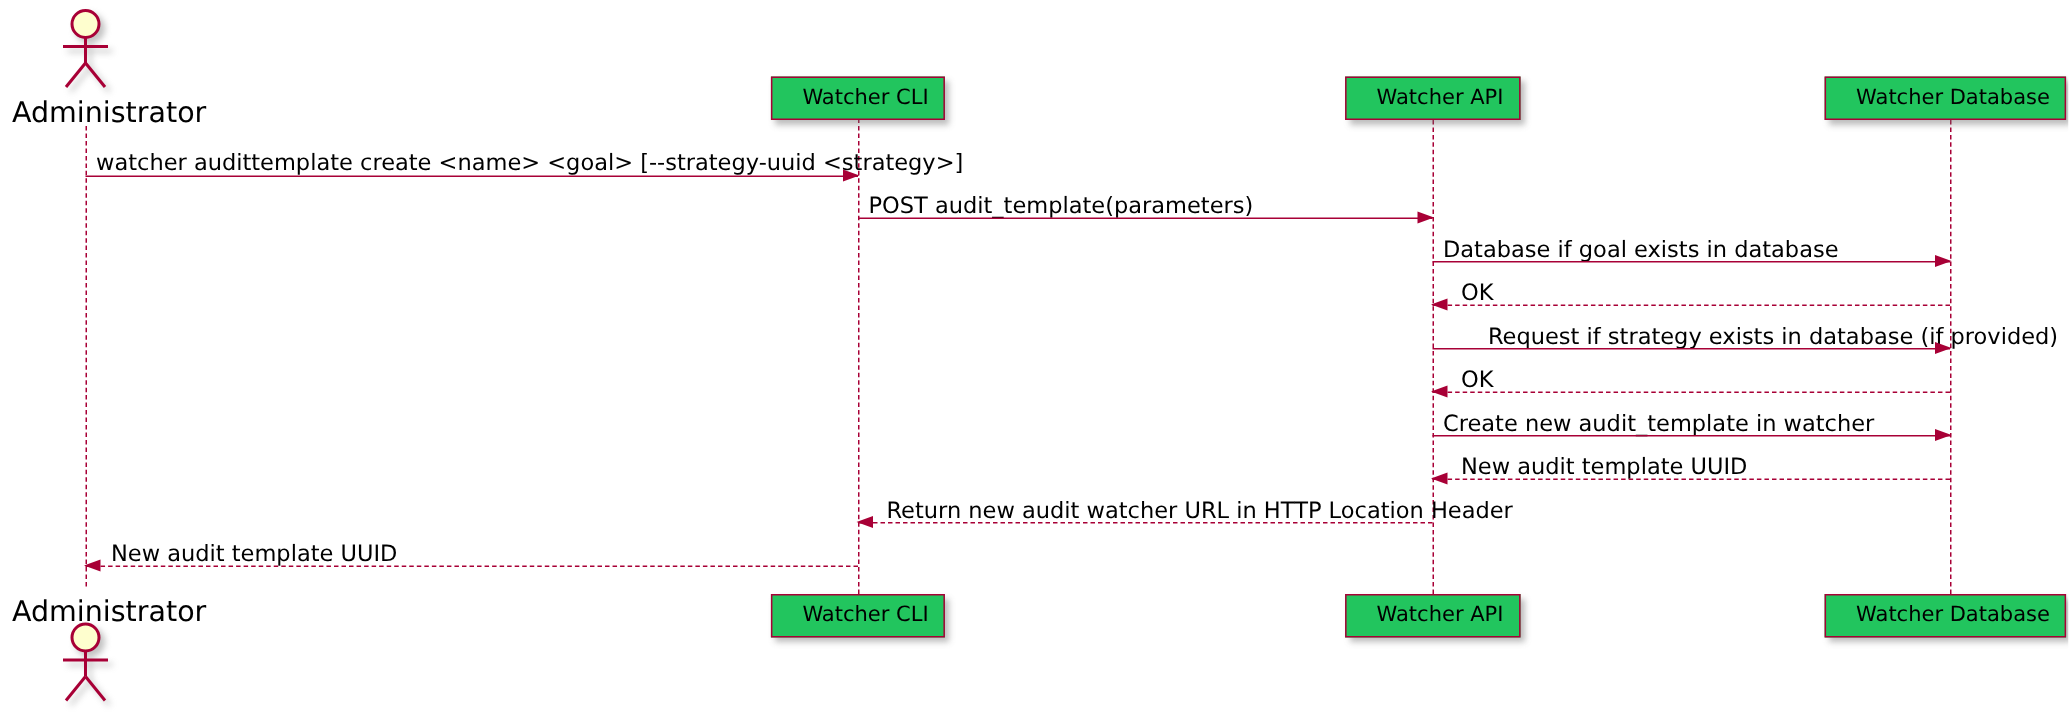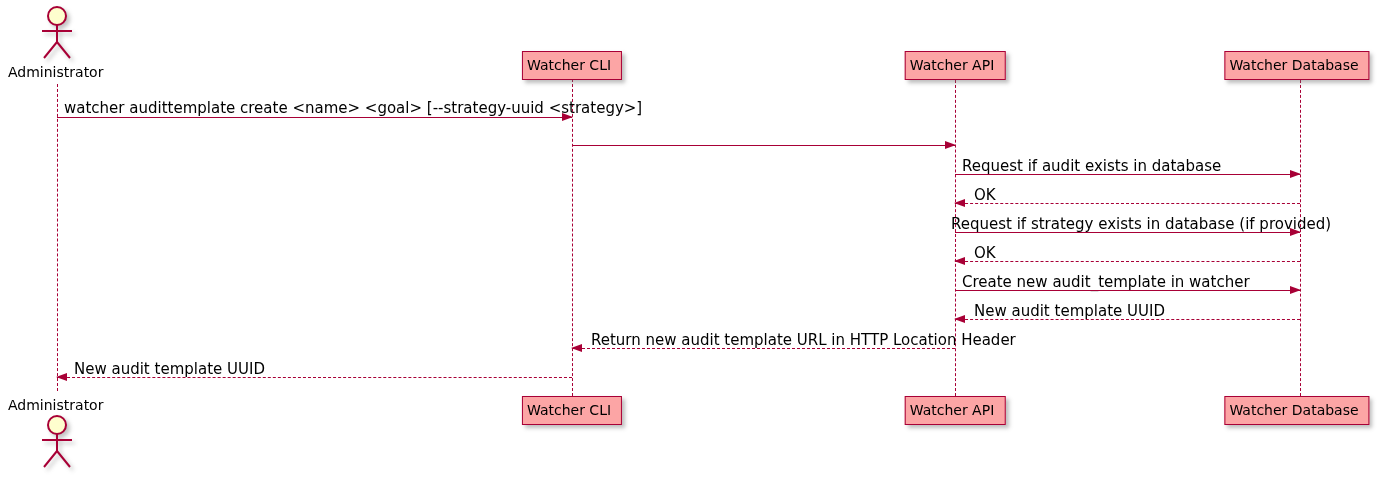--- a/index.html
+++ b/index.html
@@ -16,36 +16,36 @@
     overflow: hidden;
   }
   .lifeline {
     position: absolute;
     width: 0;
     border-left: 1px dashed #A80036;
   }
   .participant-box {
     position: absolute;
     transform: translateX(-50%);
-    background: #fca5a5;
+    background: #22c55e;
     border: 1.5px solid #A80036;
     box-shadow: 3px 3px 4px rgba(110,110,110,0.45);
-    padding: 4px 10px 5px 4px;
+    padding: 4px 10px 5px 20px;
     font-size: 14px;
     color: #000000;
     white-space: nowrap;
     line-height: 18px;
   }
   .actor-figure {
     position: absolute;
     filter: drop-shadow(3px 3px 2px rgba(120,120,120,0.45));
   }
   .actor-label {
     position: absolute;
-    font-size: 14px;
+    font-size: 19px;
     color: #000000;
     white-space: nowrap;
   }
   .msg-label {
     position: absolute;
     font-size: 15px;
     color: #000000;
     white-space: nowrap;
   }
   .msg-line {
@@ -94,55 +94,56 @@
 
   <div class="participant-box" style="left:572px; top:51px;">Watcher CLI</div>
   <div class="participant-box" style="left:955px; top:51px;">Watcher API</div>
   <div class="participant-box" style="left:1297px; top:51px;">Watcher Database</div>
 
   <div class="msg-label" style="left:64px; top:99px;">watcher audittemplate create &lt;name&gt; &lt;goal&gt; [--strategy-uuid &lt;strategy&gt;]</div>
   <div class="msg-line" style="left:57px; top:117px; width:515px;">
     <span class="arrowhead right"></span>
   </div>
 
+  <div class="msg-label" style="left:579px; top:128px;">POST audit_template(parameters)</div>
   <div class="msg-line" style="left:572px; top:145px; width:383px;">
     <span class="arrowhead right"></span>
   </div>
 
-  <div class="msg-label" style="left:962px; top:157px;">Request if audit exists in database</div>
+  <div class="msg-label" style="left:962px; top:157px;">Database if goal exists in database</div>
   <div class="msg-line" style="left:955px; top:174px; width:345px;">
     <span class="arrowhead right"></span>
   </div>
 
   <div class="msg-label" style="left:974px; top:186px;">OK</div>
   <div class="msg-line dashed" style="left:955px; top:203px; width:345px;">
     <span class="arrowhead left"></span>
   </div>
 
-  <div class="msg-label" style="left:951px; top:215px;">Request if strategy exists in database (if provided)</div>
+  <div class="msg-label" style="left:992px; top:215px;">Request if strategy exists in database (if provided)</div>
   <div class="msg-line" style="left:955px; top:232px; width:345px;">
     <span class="arrowhead right"></span>
   </div>
 
   <div class="msg-label" style="left:974px; top:244px;">OK</div>
   <div class="msg-line dashed" style="left:955px; top:261px; width:345px;">
     <span class="arrowhead left"></span>
   </div>
 
   <div class="msg-label" style="left:962px; top:273px;">Create new audit_template in watcher</div>
   <div class="msg-line" style="left:955px; top:290px; width:345px;">
     <span class="arrowhead right"></span>
   </div>
 
   <div class="msg-label" style="left:974px; top:302px;">New audit template UUID</div>
   <div class="msg-line dashed" style="left:955px; top:319px; width:345px;">
     <span class="arrowhead left"></span>
   </div>
 
-  <div class="msg-label" style="left:591px; top:331px;">Return new audit template URL in HTTP Location Header</div>
+  <div class="msg-label" style="left:591px; top:331px;">Return new audit watcher URL in HTTP Location Header</div>
   <div class="msg-line dashed" style="left:572px; top:348px; width:383px;">
     <span class="arrowhead left"></span>
   </div>
 
   <div class="msg-label" style="left:74px; top:360px;">New audit template UUID</div>
   <div class="msg-line dashed" style="left:57px; top:377px; width:515px;">
     <span class="arrowhead left"></span>
   </div>
 
   <div class="participant-box" style="left:572px; top:396px;">Watcher CLI</div>

